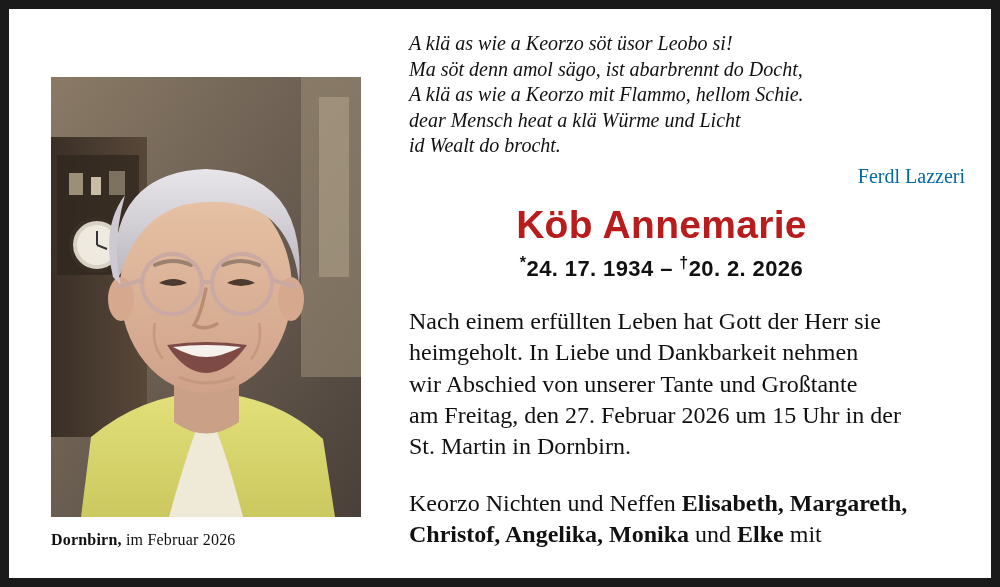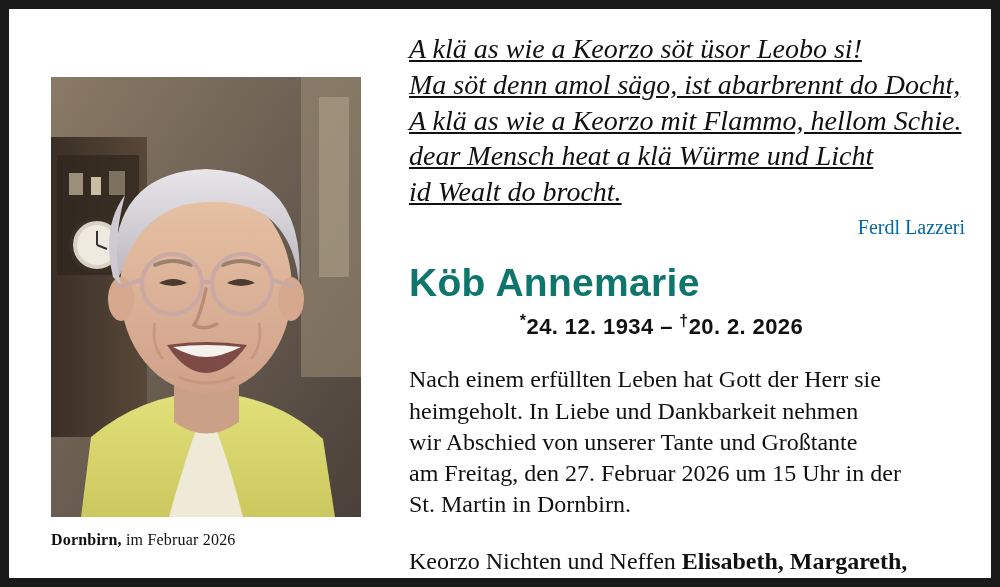--- a/index.html
+++ b/index.html
@@ -51,42 +51,41 @@
   }
   
   .right-col {
     position: absolute;
     left: 400px;
     top: 22px;
     width: 560px;
   }
   .poem {
     font-style: italic;
-    font-size: 28px;
+    font-size: 20px;
     line-height: 1.28;
     color: #111;
-    text-decoration: underline;
   }
   .poem div { white-space: nowrap; }
   .poem-author {
     margin-top: 6px;
     text-align: right;
     font-style: normal;
     font-size: 20px;
     padding-right: 4px;
     color: #0369a1;
   }
   .name {
-    margin-top: 22px;
+    margin-top: 15px;
     font-family: "Liberation Sans", sans-serif;
     font-weight: bold;
     font-size: 39px;
     letter-spacing: 0.3px;
-    color: #0f766e;
-    text-align: left;
+    color: #b91c1c;
+    text-align: center;
     padding-right: 55px;
   }
   .dates {
     margin-top: 7px;
     font-family: "Liberation Sans", sans-serif;
     font-weight: bold;
     font-size: 22px;
     color: #111;
     text-align: center;
     padding-right: 55px;
@@ -211,21 +210,21 @@
         <div>Ma söt denn amol sägo, ist abarbrennt do Docht,</div>
         <div>A klä as wie a Keorzo mit Flammo, hellom Schie.</div>
         <div>dear Mensch heat a klä Würme und Licht</div>
         <div>id Wealt do brocht.</div>
       </div>
       <div class="poem-author">Ferdl Lazzeri</div>
 
       <div class="name">Köb Annemarie</div>
 
       <div class="dates">
-        <sup>*</sup><span>24. 12. 1934</span>
+        <sup>*</sup><span>24. 17. 1934</span>
         <span>–</span>
         <sup>†</sup><span>20. 2. 2026</span>
       </div>
 
       <div class="body-text">
         <div class="line">Nach einem erfüllten Leben hat Gott der Herr sie</div>
         <div class="line">heimgeholt. In Liebe und Dankbarkeit nehmen</div>
         <div class="line">wir Abschied von unserer Tante und Großtante</div>
         <div class="line">am Freitag, den 27. Februar 2026 um 15 Uhr in der</div>
         <div class="line">St. Martin in Dornbirn.</div>

